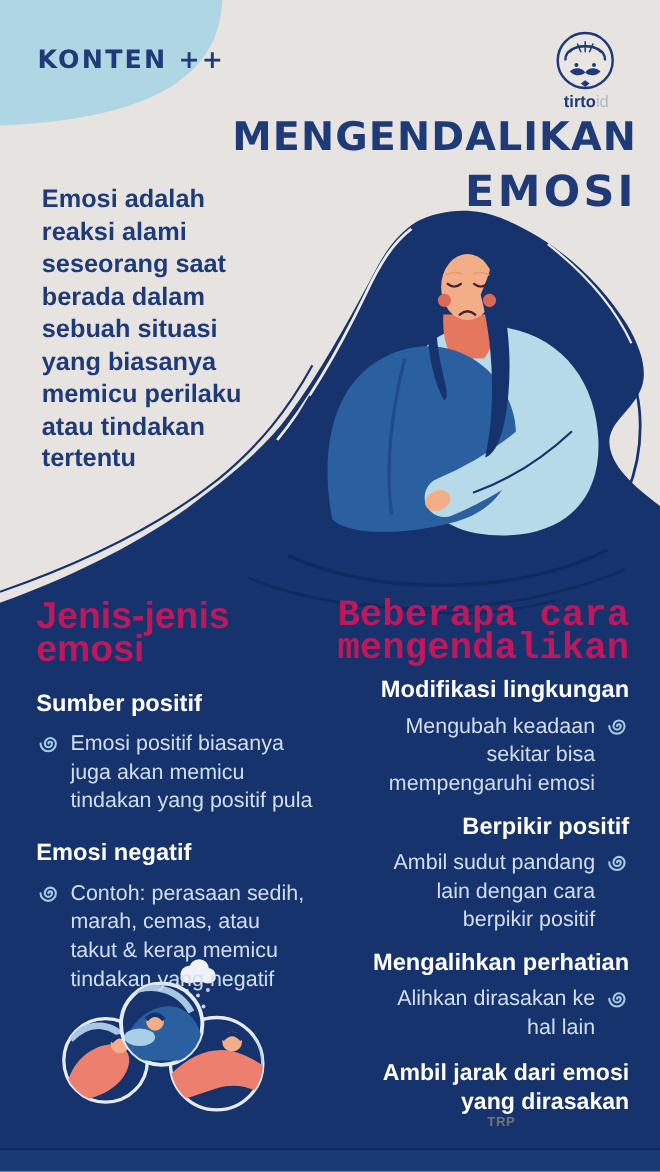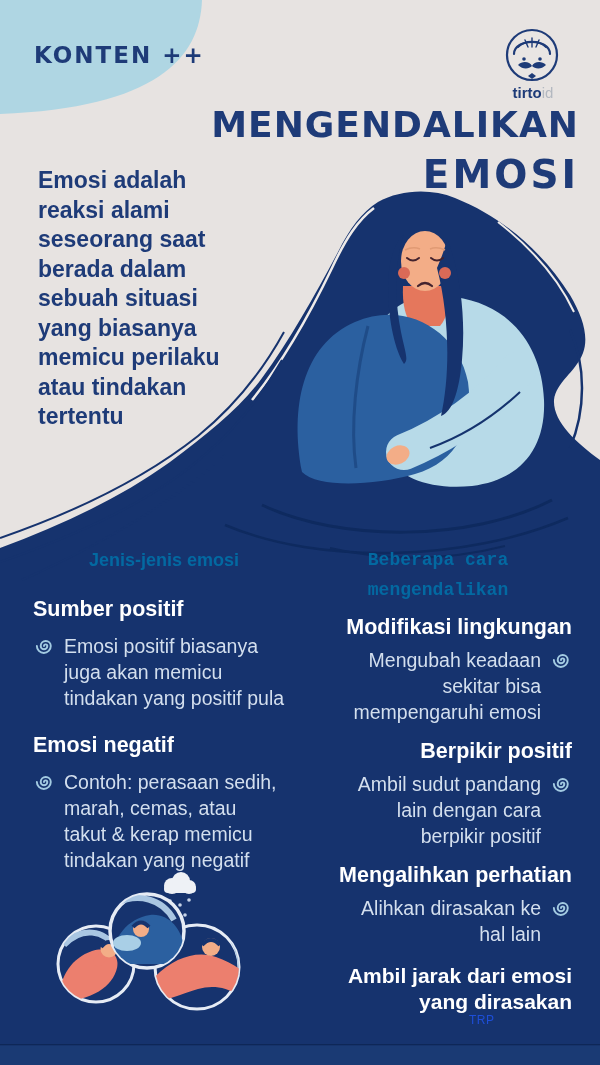--- a/index.html
+++ b/index.html
@@ -40,21 +40,21 @@
     font-size: 23px; font-weight: 700; line-height: 29.5px;
     color: #1e3b78;
   }
   .preline { white-space: pre-line; }
 
   .col { position: absolute; top: 545px; }
   .col-left  { left: 33px;  width: 262px; }
   .col-right { right: 28px; width: 268px; text-align: right; }
 
   .col h2 {
-    color: #0369a1; font-size: 18px; font-weight: 700; line-height: 30px; text-align: center;
+    color: #be185d; font-size: 34px; font-weight: 700; line-height: 30px;
   }
   .col h3 {
     color: #ffffff; font-size: 21.5px; font-weight: 700; line-height: 24px;
   }
   .col-left  h2 { margin-bottom: 22px; }
   .col-left  h3 { margin-bottom: 12px; }
   .col-right h2 { margin-bottom: 10px; font-family: Liberation Mono, monospace; }
   .col-right h3 { margin-bottom: 8px; }
 
   .item { display: flex; align-items: flex-start; gap: 9px; }
@@ -65,22 +65,22 @@
   }
   .spiral { width: 22px; height: 22px; flex: 0 0 22px; margin-top: 2px; }
 
   .final-heading { font-size: 21px !important; line-height: 26px !important; margin-top: 16px; }
 
   .footer-source {
     position: absolute; left: 35px; top: 1014px;
     font-size: 11px; color: #8fa9cf; letter-spacing: 0.2px;
   }
   .footer-credit {
-    position: absolute; left: 469px; top: 1013px;
-    font-size: 12px; font-weight: 400; color: #1d4ed8; letter-spacing: 0.5px;
+    position: absolute; left: 443px; top: 1013px;
+    font-size: 12px; font-weight: 700; color: #737373; letter-spacing: 0.5px;
   }
 </style>
 </head>
 <body>
 
 <div class="poster">
 
   <svg class="bg-svg" viewBox="0 0 600 1065" aria-hidden="true">
     <defs>
       <clipPath id="cb1">

